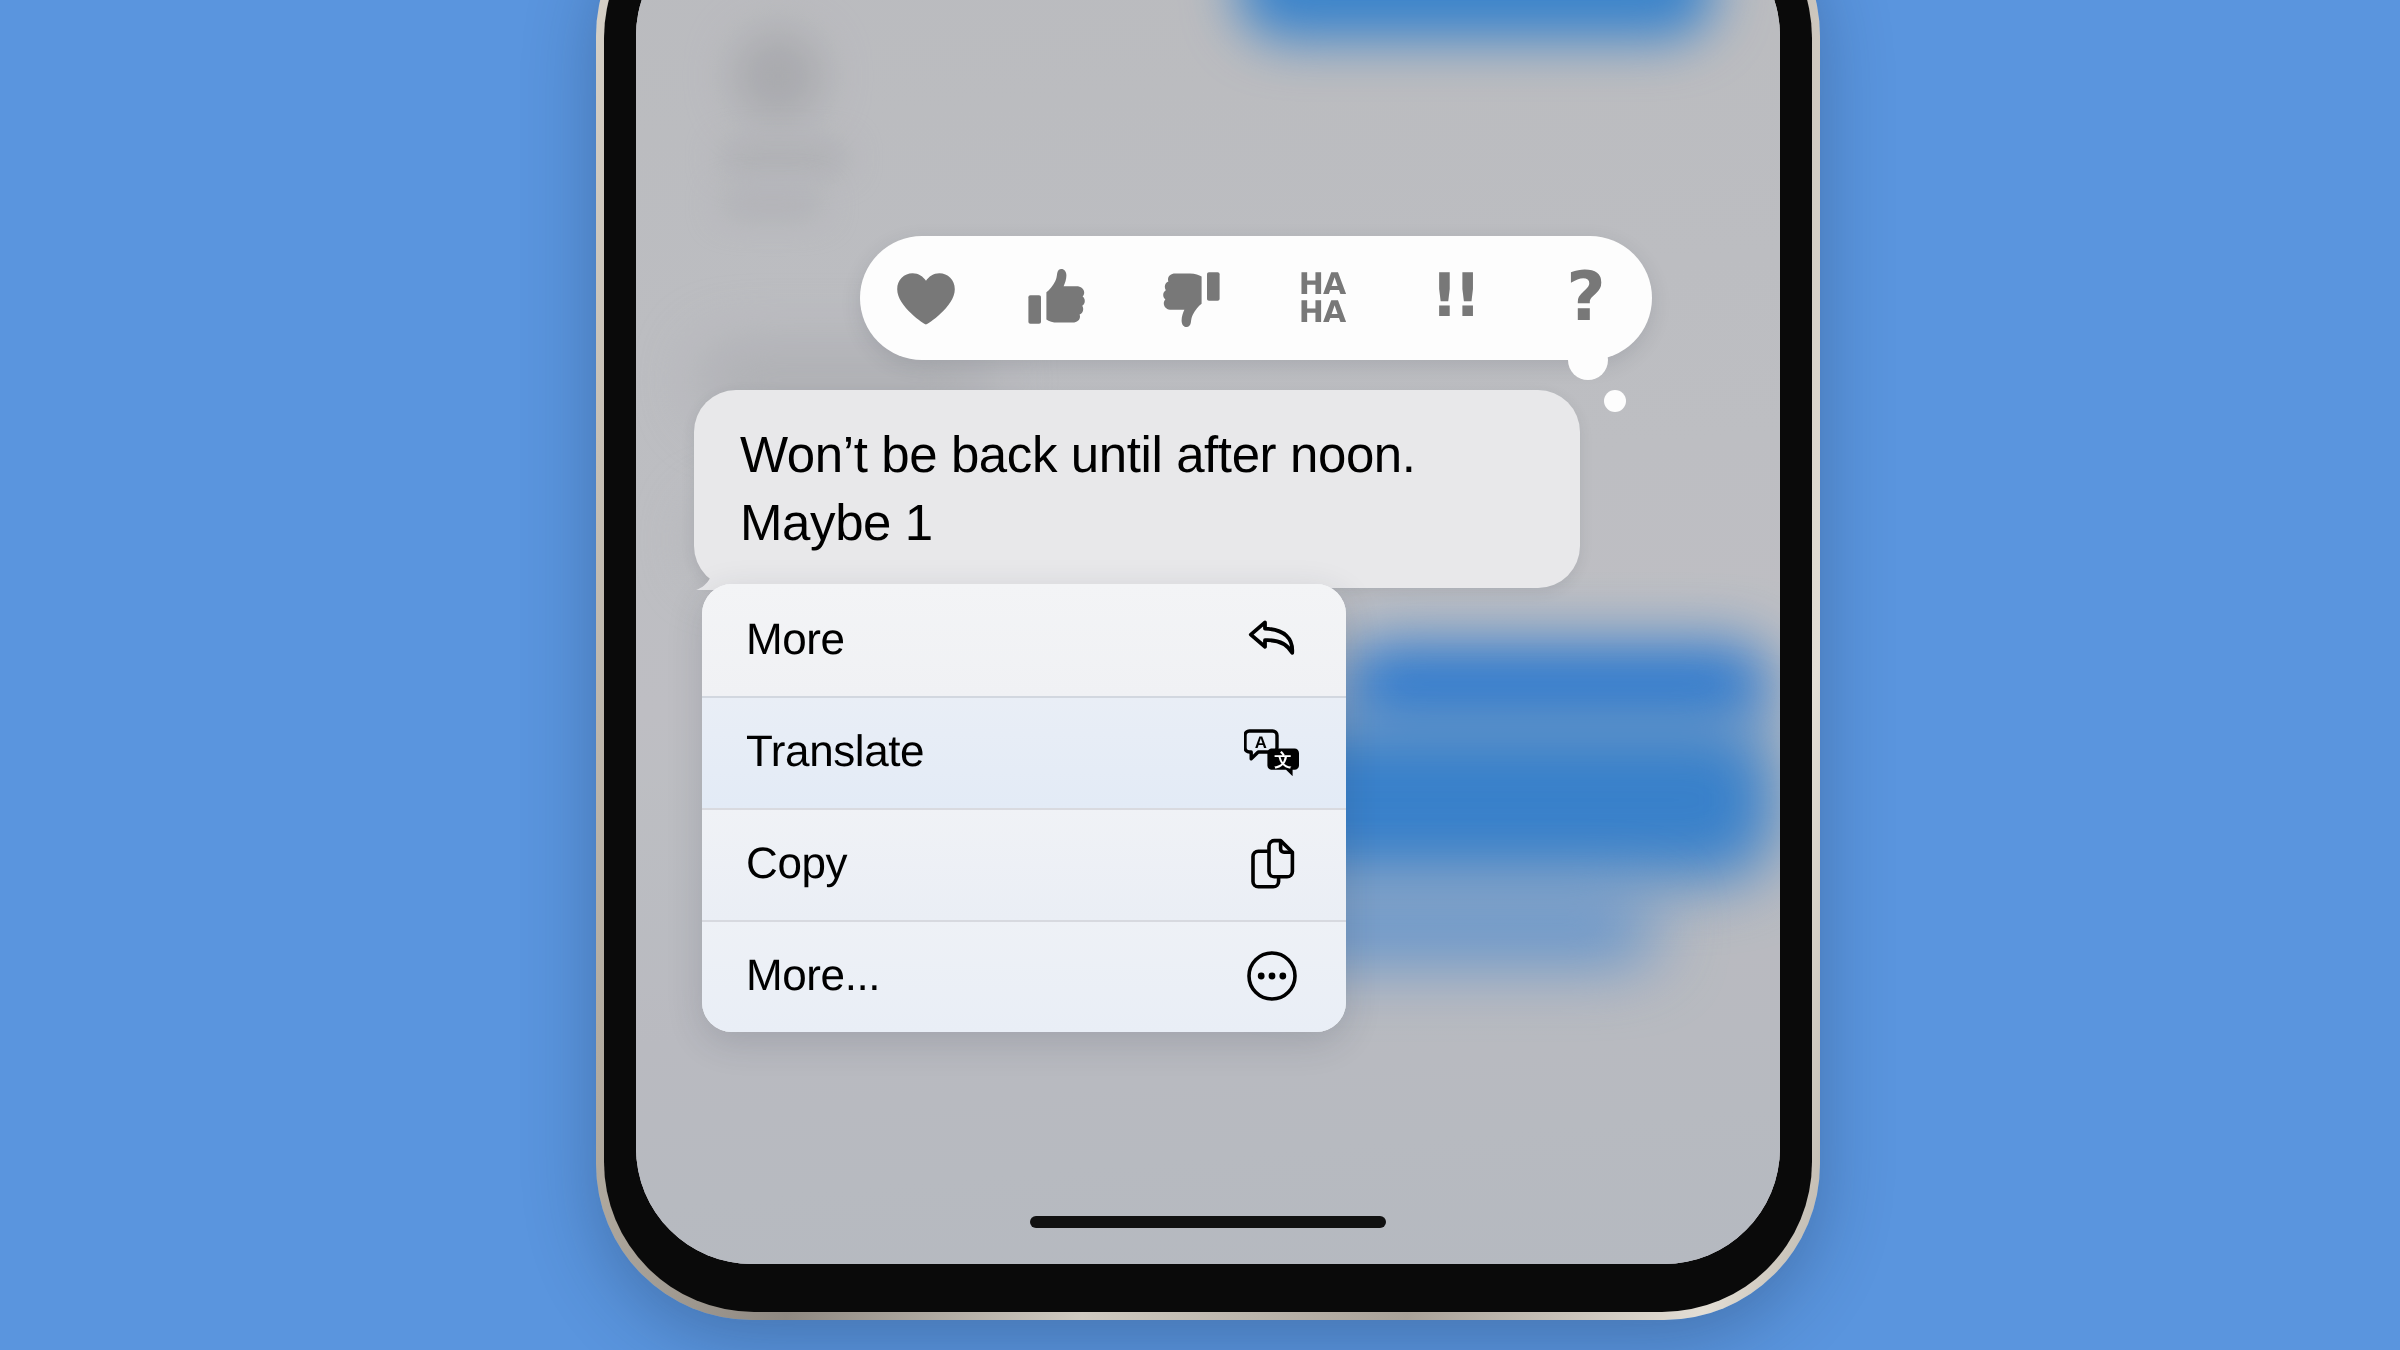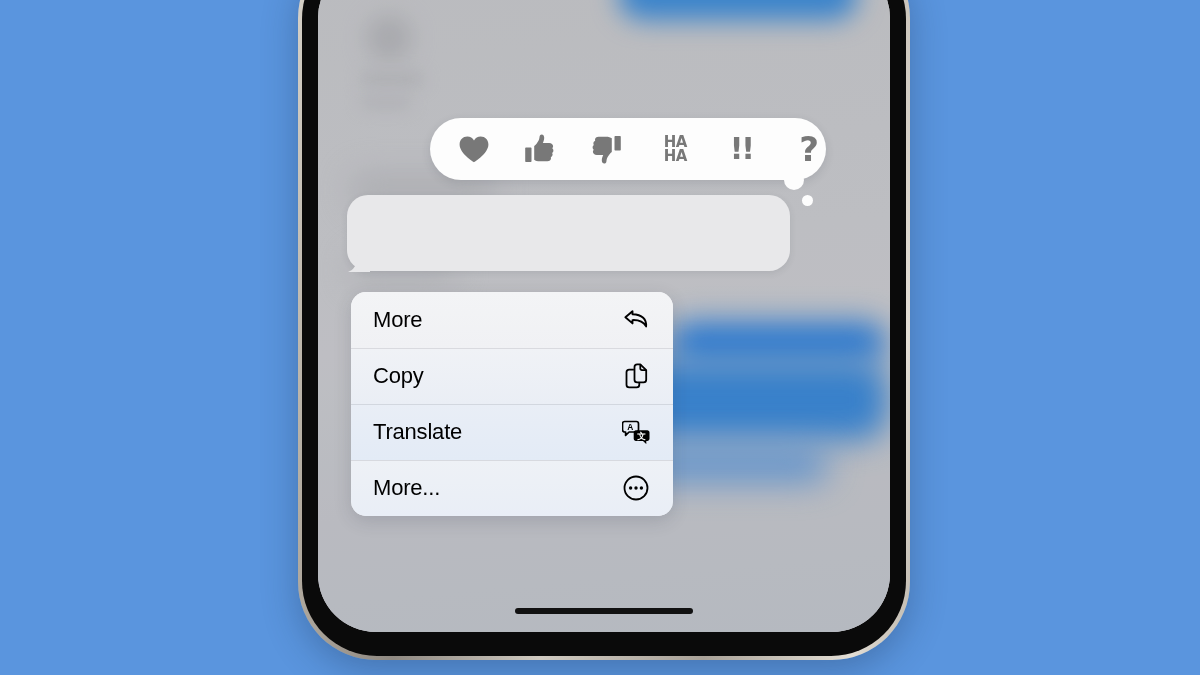--- a/index.html
+++ b/index.html
@@ -156,21 +156,21 @@
     display: flex;
     align-items: center;
     justify-content: space-around;
     box-shadow: 0 3px 10px rgba(40,45,60,.13);
   }
   .tb-item {
     width: 52px;
     height: 48px;
     display: flex;
     align-items: center;
-    justify-content: flex-end;
+    justify-content: center;
     color: #787878;
     cursor: pointer;
   }
   .tb-item svg { display: block; }
   .tb-haha {
     font-family: "DejaVu Sans", sans-serif;
     font-weight: 900;
     font-size: 15px;
     line-height: 14px;
     letter-spacing: -0.4px;
@@ -355,61 +355,62 @@
           <div class="tb-q">?</div>
         </div>
 
         <div class="tail-big"></div>
         <div class="tail-small"></div>
       </div>
     </div>
 
     <div class="msg-wrap">
       <div class="msg-bubble">
+        <div class="msg-text">Won’t be back until after noon. Maybe 1</div>
         <div class="msg-tail"></div>
       </div>
     </div>
 
     <div class="ctx-menu">
 
       <div class="ctx-row r0">
         <span class="ctx-label">More</span>
         <span class="ctx-icon">
           <svg width="26" height="24" viewBox="0 0 26 24" fill="none" stroke="currentColor" stroke-width="1.9" stroke-linecap="round" stroke-linejoin="round">
             <path d="M9.5 3.2 2.4 9.3l7.1 6.1v-3.3c6.7-.3 10.9 1.6 13.6 6.3.5-7.2-3.8-11.7-13.6-12.1V3.2z"></path>
           </svg>
         </span>
       </div>
 
-
-      <div class="ctx-row r2">
-        <span class="ctx-sep"></span>
-        <span class="ctx-label">Copy</span>
-        <span class="ctx-icon">
-          <svg width="26" height="26" viewBox="0 0 26 26" fill="none" stroke="currentColor" stroke-width="1.8" stroke-linejoin="round">
-            <path d="M14.2 1.3h3.1l5.9 5.8v9.6c0 1.5-1.2 2.7-2.7 2.7h-6.3c-1.5 0-2.7-1.2-2.7-2.7V4c0-1.5 1.2-2.7 2.7-2.7z"></path>
-            <path d="M17.3 1.3v4.1c0 1 .7 1.7 1.7 1.7h4.2"></path>
-            <path d="M10.9 6.6H6.2C4.7 6.6 3.5 7.8 3.5 9.3v12.4c0 1.5 1.2 2.7 2.7 2.7h7.4c1.5 0 2.7-1.2 2.7-2.7v-2.3"></path>
-          </svg>
-        </span>
-      </div>
 
       <div class="ctx-row r3">
         <span class="ctx-sep"></span>
         <span class="ctx-label">Translate</span>
         <span class="ctx-icon">
           <svg width="28" height="24" viewBox="0 0 28 24" fill="none">
             <path d="M2.7 1.5h11.6c1.2 0 2.2 1 2.2 2.2v6.1c0 1.2-1 2.2-2.2 2.2H7.1l-3.5 3.4v-3.4H2.7c-1.2 0-2.2-1-2.2-2.2V3.7c0-1.2 1-2.2 2.2-2.2z" stroke="currentColor" stroke-width="1.7" stroke-linejoin="round"></path>
             <text x="8.4" y="9.9" font-family="Liberation Sans, sans-serif" font-size="8.4" font-weight="bold" fill="currentColor" text-anchor="middle">A</text>
             <path d="M13.9 10.3h11.4c1.2 0 2.2 1 2.2 2.2v6.2c0 1.2-1 2.2-2.2 2.2h-1v3.2l-3.3-3.2h-7.1c-1.2 0-2.2-1-2.2-2.2v-6.2c0-1.2 1-2.2 2.2-2.2z" fill="currentColor"></path>
             <text x="19.5" y="19" font-family="DejaVu Sans, sans-serif" font-size="8.6" font-weight="bold" fill="#ffffff" text-anchor="middle">文</text>
           </svg>
         </span>
       </div>
 
+      <div class="ctx-row r2">
+        <span class="ctx-sep"></span>
+        <span class="ctx-label">Copy</span>
+        <span class="ctx-icon">
+          <svg width="26" height="26" viewBox="0 0 26 26" fill="none" stroke="currentColor" stroke-width="1.8" stroke-linejoin="round">
+            <path d="M14.2 1.3h3.1l5.9 5.8v9.6c0 1.5-1.2 2.7-2.7 2.7h-6.3c-1.5 0-2.7-1.2-2.7-2.7V4c0-1.5 1.2-2.7 2.7-2.7z"></path>
+            <path d="M17.3 1.3v4.1c0 1 .7 1.7 1.7 1.7h4.2"></path>
+            <path d="M10.9 6.6H6.2C4.7 6.6 3.5 7.8 3.5 9.3v12.4c0 1.5 1.2 2.7 2.7 2.7h7.4c1.5 0 2.7-1.2 2.7-2.7v-2.3"></path>
+          </svg>
+        </span>
+      </div>
+
       <div class="ctx-row r4">
         <span class="ctx-sep"></span>
         <span class="ctx-label">More...</span>
         <span class="ctx-icon">
           <svg width="26" height="26" viewBox="0 0 26 26" fill="none">
             <circle cx="13" cy="13" r="11.5" stroke="currentColor" stroke-width="1.8"></circle>
             <circle cx="7.6" cy="13" r="1.7" fill="currentColor"></circle>
             <circle cx="13" cy="13" r="1.7" fill="currentColor"></circle>
             <circle cx="18.4" cy="13" r="1.7" fill="currentColor"></circle>
           </svg>

